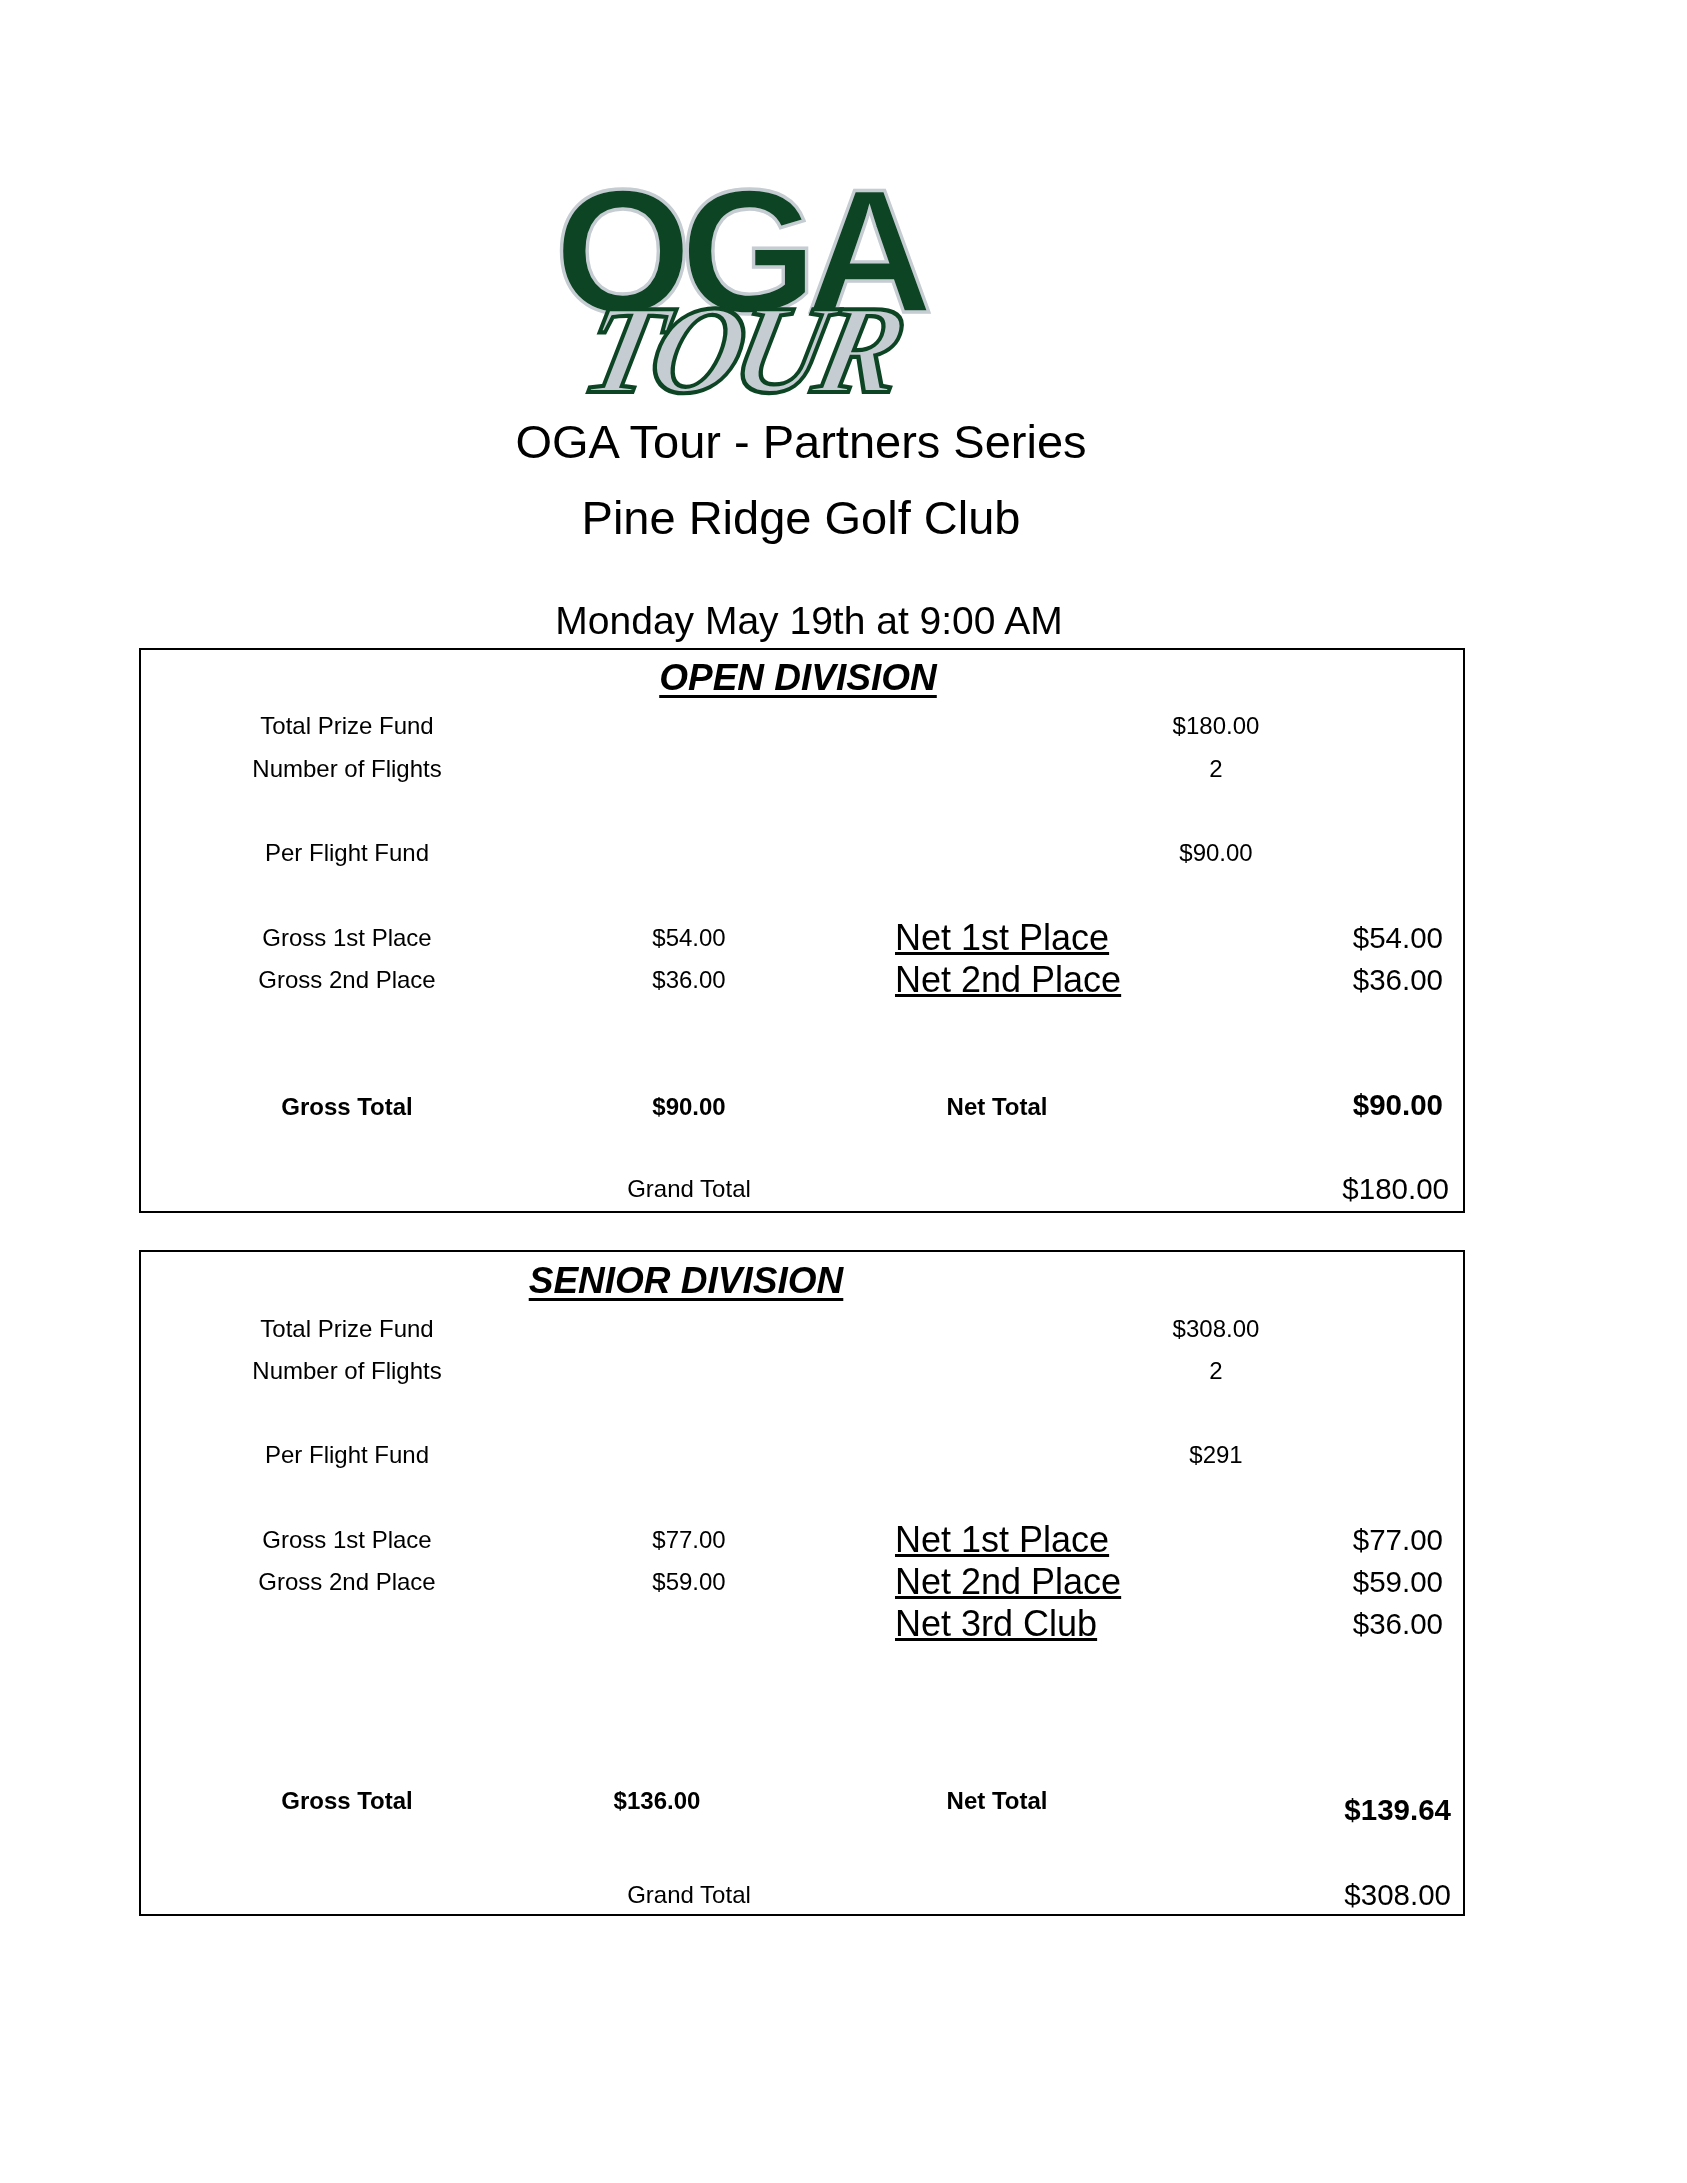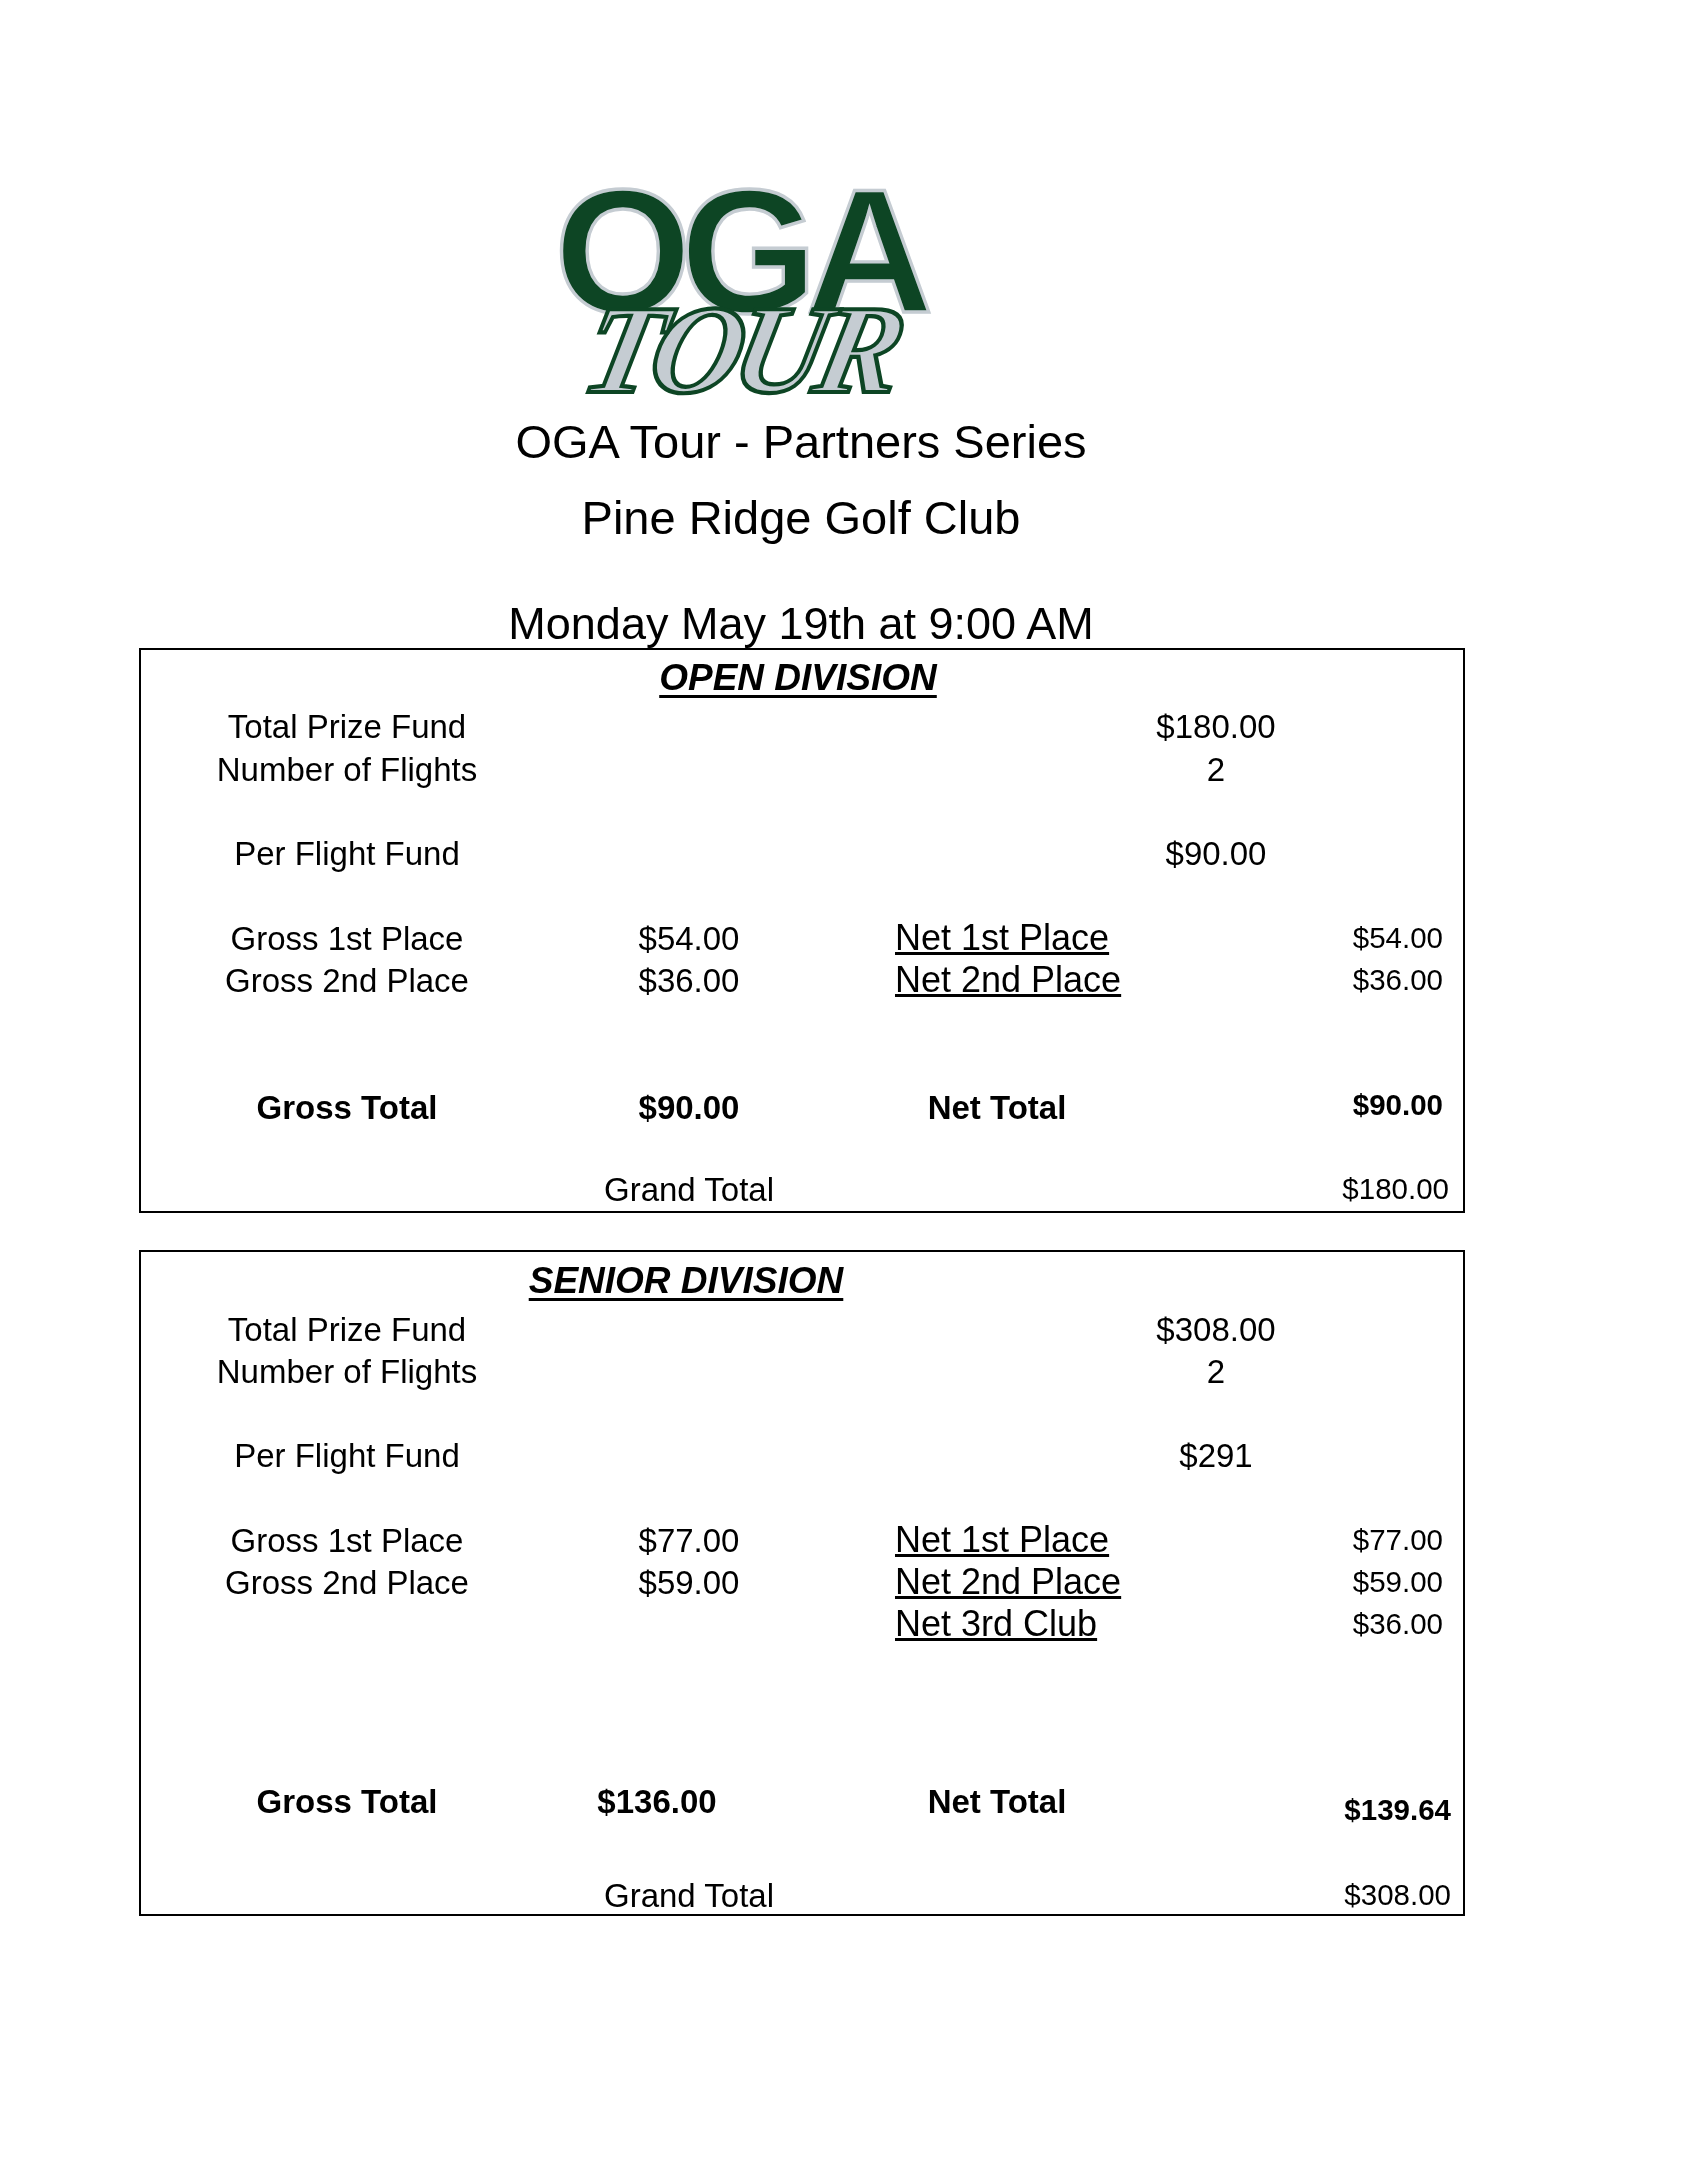--- a/index.html
+++ b/index.html
@@ -1,25 +1,25 @@
 <!DOCTYPE html>
 <html style="font-size:13.5px"><head>
 <meta charset="utf-8">
 <style>
   html, body { margin: 0; padding: 0; background: #ffffff; }
   body { width: 1687px; height: 2183px; position: relative; overflow: hidden;
          font-family: "Liberation Sans", "DejaVu Sans", sans-serif; color: #000; }
   .abs { position: absolute; white-space: nowrap; }
   .logo { position: absolute; left: 540px; top: 165px; width: 396px; height: 240px; }
   .h-title { font-size: 47px; transform: translateX(-50%); line-height: 1; }
-  .h-date { font-size: 45px; transform: translateX(-50%); line-height: 1; }
+  .h-date { font-size: 39px; transform: translateX(-50%); line-height: 1; margin-left: 8px; }
   .box { position: absolute; border: 2.5px solid #000; box-sizing: border-box; }
   .div-title { font-size: 37px; font-weight: bold; font-style: italic; text-decoration: underline;
                text-decoration-thickness: 2.5px; text-underline-offset: 5px; transform: translateX(-50%); line-height: 1; text-align: right; }
-  .t { font-size: 33px; line-height: 1; transform: translate(-50%, -50%); text-align: center; }
+  .t { font-size: 24px; line-height: 1; transform: translate(-50%, -50%); text-align: center; }
   .tl { font-size: 36px; line-height: 1; transform: translate(0, -50%); text-decoration: underline; }
   .tr { font-size: 29.5px; line-height: 1; transform: translate(-100%, -50%); }
   .b { font-weight: bold; }
 </style>
 </head>
 <body>
 
 <svg class="logo" viewBox="0 0 470 285">
   <g>
     <text x="235" y="175" text-anchor="middle" font-family="Liberation Sans, sans-serif" font-weight="bold" font-size="210" letter-spacing="-14" fill="#0d4524" stroke="#c5ccd2" stroke-width="4">OGA</text>

